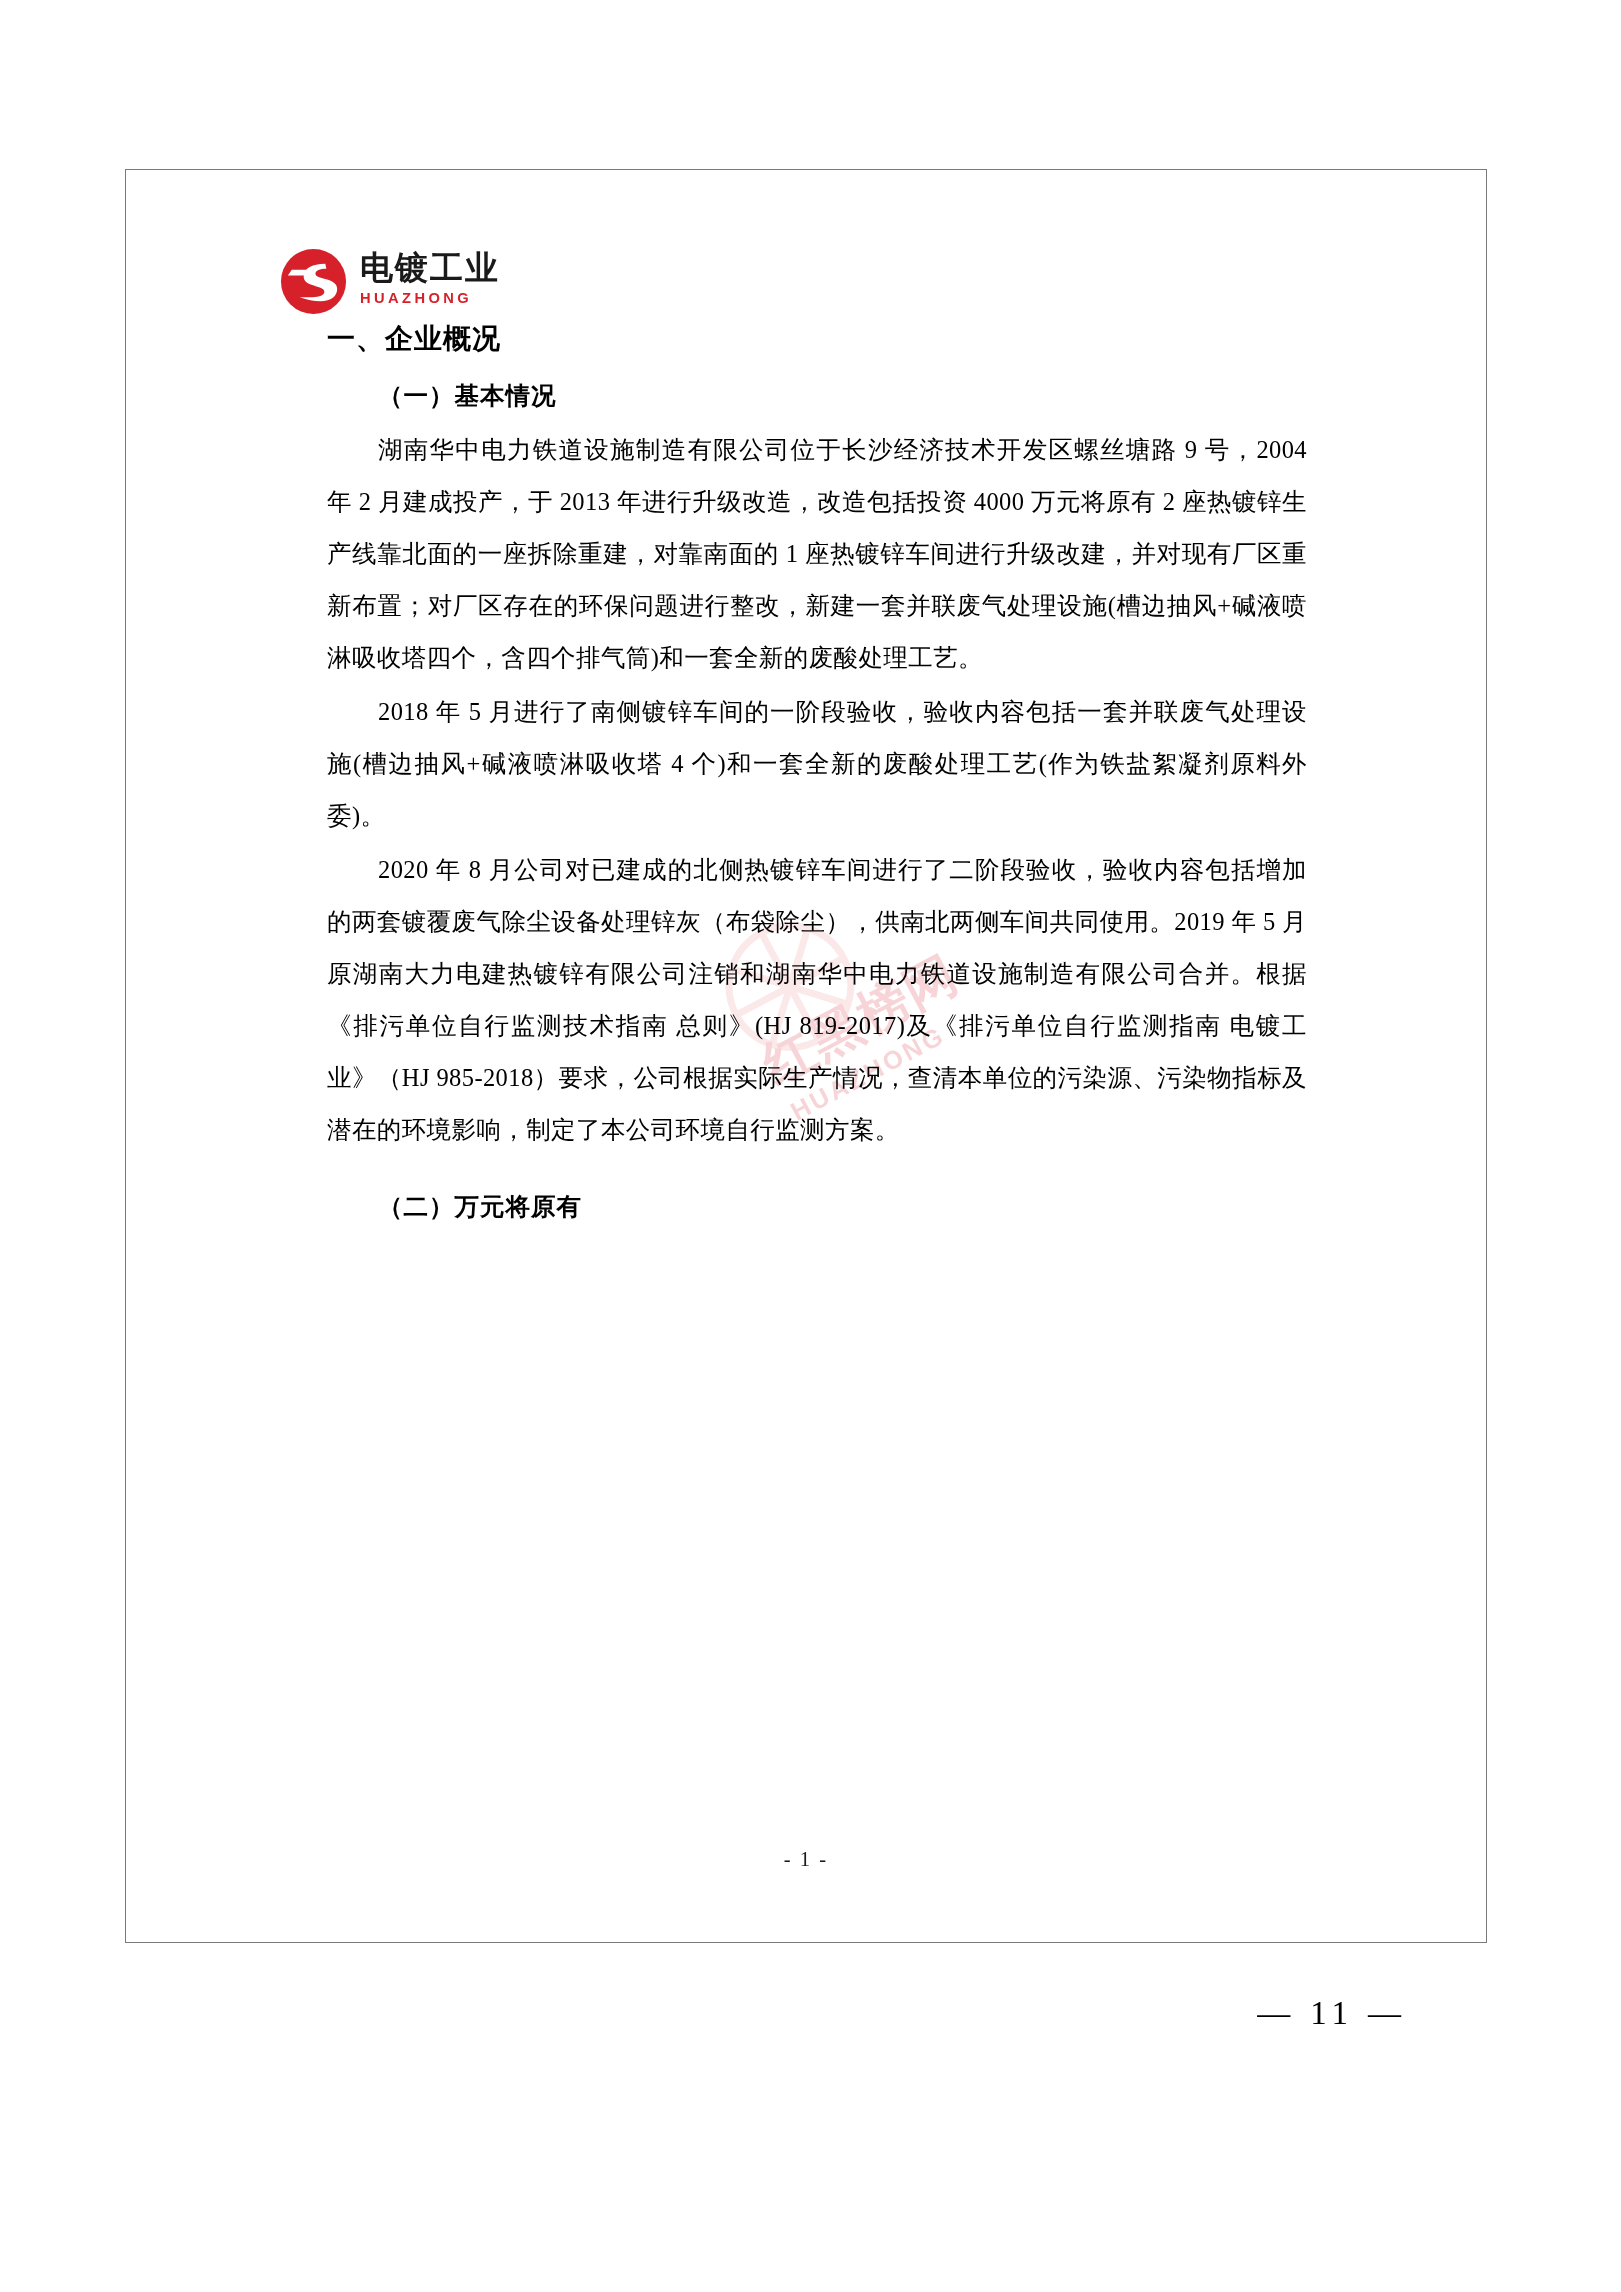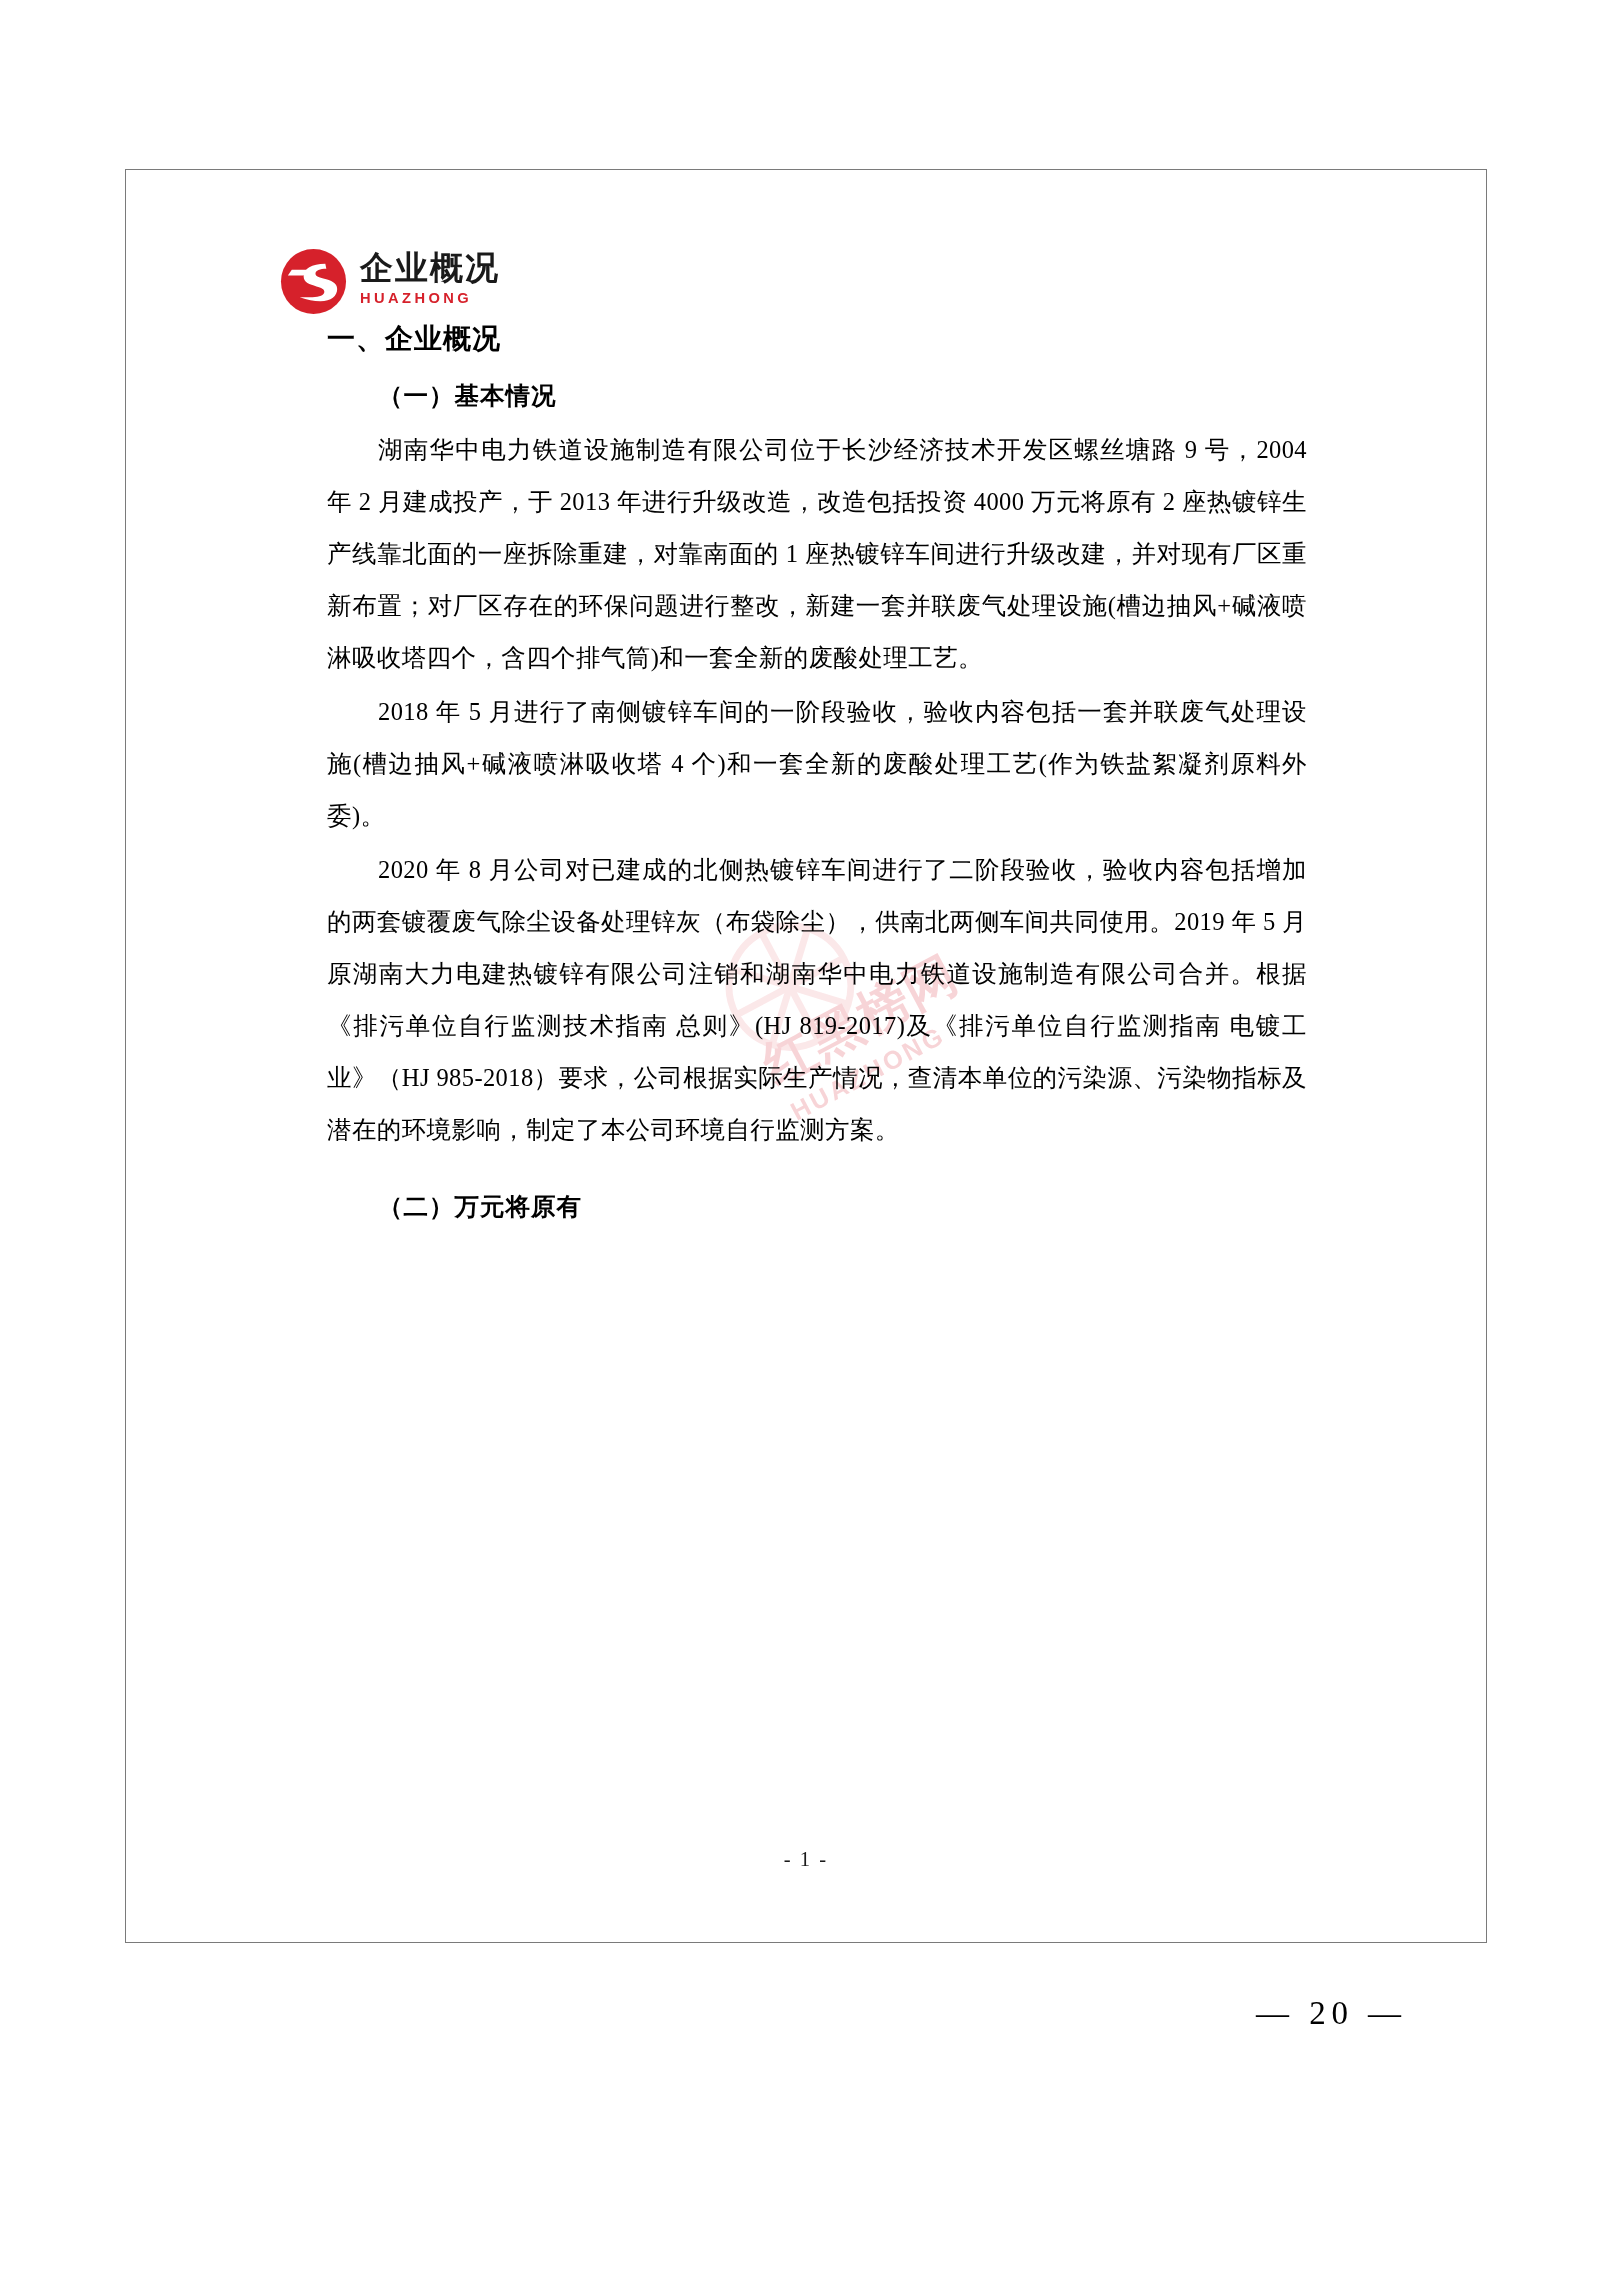--- a/index.html
+++ b/index.html
@@ -182,21 +182,21 @@
     <div class="logo-block">
       <div class="logo-mark">
         <svg width="71" height="71" viewBox="0 0 72 72" xmlns="http://www.w3.org/2000/svg">
           <circle cx="36" cy="36" r="33" fill="#d6212b"></circle>
           <path d="M48 18 C34 18 26 23 26 31 C26 37 32 39 39 41 C44 42.5 47 43.5 47 46.5 C47 50 42 52 35 52 L22 52 C30 55 36 56 43 56 C54 56 60 50.5 60 43.5 C60 37.5 54 35 46 33 C41 31.8 38 30.8 38 28 C38 24.8 42.5 23 49 23 Z" fill="#ffffff"></path>
           <path d="M14 24 L30 24 L26 30 L10 30 Z" fill="#ffffff"></path>
           <path d="M42 44 L62 44 L58 50 L38 50 Z" fill="#ffffff" opacity="0"></path>
         </svg>
       </div>
       <div class="logo-text-wrap">
-        <div class="logo-cn">企业概况</div>
+        <div class="logo-cn">电镀工业</div>
         <div class="logo-en">HUAZHONG</div>
       </div>
     </div>
 
     <div class="watermark">
       <svg width="412" height="353" viewBox="0 0 420 360" xmlns="http://www.w3.org/2000/svg">
         <g opacity="0.55">
           <circle cx="150" cy="95" r="62" fill="none" stroke="#e8737c" stroke-width="7"></circle>
           <path d="M150 33 L150 157 M88 95 L212 95" stroke="#e8737c" stroke-width="7"></path>
           <path d="M106 51 L194 139 M194 51 L106 139" stroke="#e8737c" stroke-width="7"></path>
@@ -212,14 +212,14 @@
       <p class="para">湖南华中电力铁道设施制造有限公司位于长沙经济技术开发区螺丝塘路 9 号，2004 年 2 月建成投产，于 2013 年进行升级改造，改造包括投资 4000 万元将原有 2 座热镀锌生产线靠北面的一座拆除重建，对靠南面的 1 座热镀锌车间进行升级改建，并对现有厂区重新布置；对厂区存在的环保问题进行整改，新建一套并联废气处理设施(槽边抽风+碱液喷淋吸收塔四个，含四个排气筒)和一套全新的废酸处理工艺。</p>
       <p class="para">2018 年 5 月进行了南侧镀锌车间的一阶段验收，验收内容包括一套并联废气处理设施(槽边抽风+碱液喷淋吸收塔 4 个)和一套全新的废酸处理工艺(作为铁盐絮凝剂原料外委)。</p>
       <p class="para">2020 年 8 月公司对已建成的北侧热镀锌车间进行了二阶段验收，验收内容包括增加的两套镀覆废气除尘设备处理锌灰（布袋除尘），供南北两侧车间共同使用。2019 年 5 月原湖南大力电建热镀锌有限公司注销和湖南华中电力铁道设施制造有限公司合并。根据《排污单位自行监测技术指南 总则》(HJ 819-2017)及《排污单位自行监测指南 电镀工业》（HJ 985-2018）要求，公司根据实际生产情况，查清本单位的污染源、污染物指标及潜在的环境影响，制定了本公司环境自行监测方案。</p>
       <div class="h2 spaced">（二）万元将原有</div>
     </div>
 
     <div class="page-footer">- 1 -</div>
   </div>
 </div>
 
-<div class="outer-page-number">— 20 —</div>
+<div class="outer-page-number">— 11 —</div>
 
 
 </body></html>

